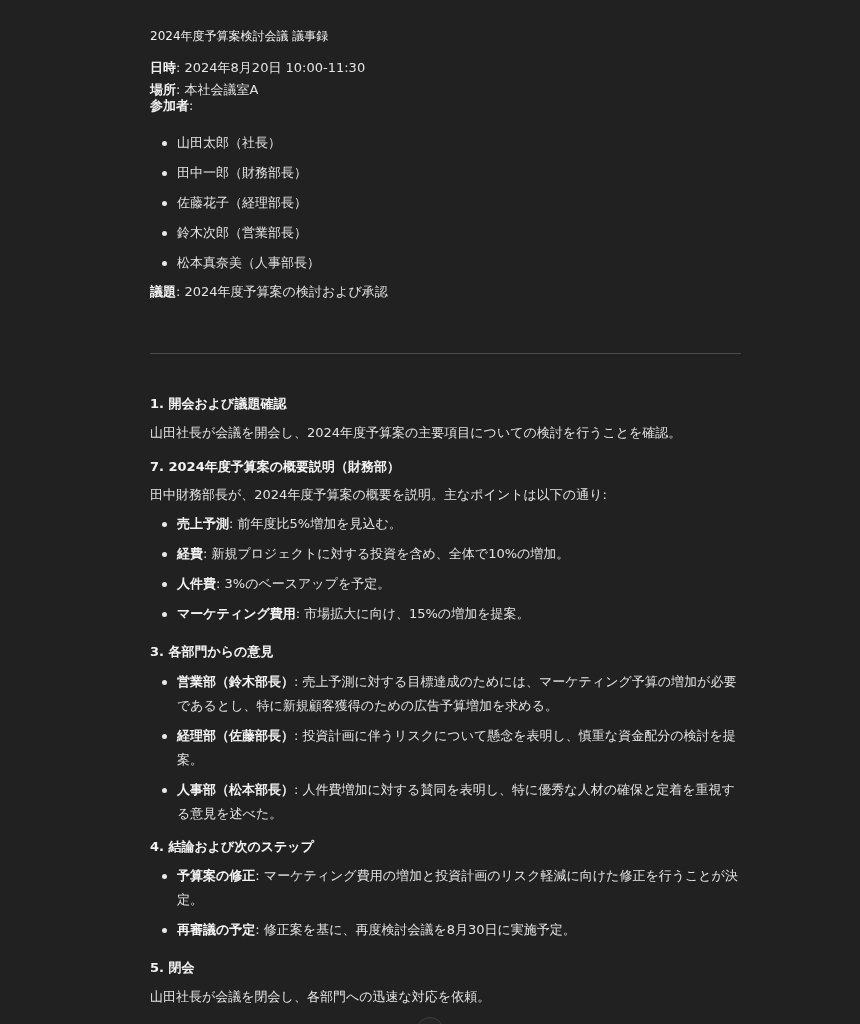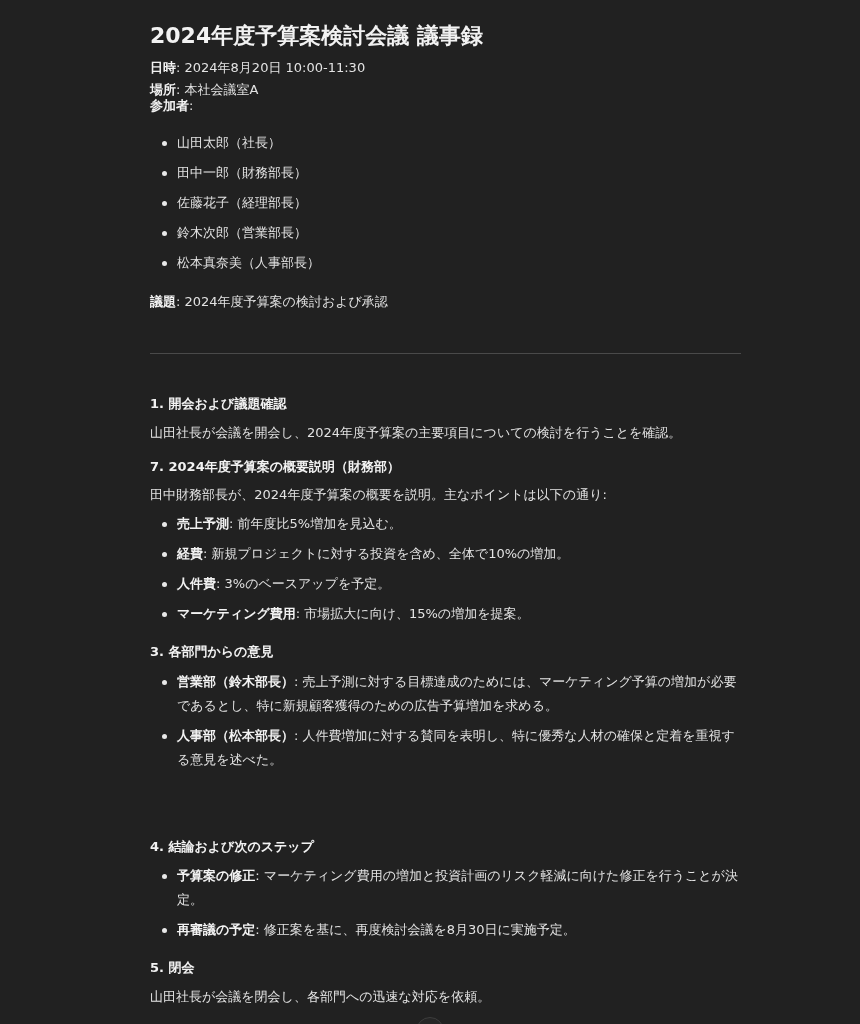--- a/index.html
+++ b/index.html
@@ -9,21 +9,21 @@
       color: #ececec;
       font-family: "DejaVu Sans", "Liberation Sans", sans-serif;
     }
     .page { position: relative; width: 860px; height: 1024px; }
     .content {
       position: absolute; left: 150px; top: 0; width: 591px;
       font-size: 13px; line-height: 20px; color: #e3e3e3;
     }
     .title {
       position: absolute; top: 24px; left: 0;
-      font-size: 22px; font-weight: bold; color: #f2f2f2; line-height: 24px;
+      font-size: 12px; font-weight: normal; color: #f2f2f2; line-height: 24px;
       white-space: nowrap;
     }
     .meta-line { position: absolute; left: 0; white-space: nowrap; }
     .label { font-weight: bold; color: #f2f2f2; }
     ul.bullets { list-style: none; position: absolute; left: 0; width: 591px; }
     ul.bullets li { position: relative; padding-left: 27px; }
     ul.bullets li::before {
       content: ""; position: absolute; left: 12px; top: 8px;
       width: 5px; height: 5px; border-radius: 50%; background: #e8e8e8;
     }
@@ -62,41 +62,42 @@
     </div>
 
     <ul class="bullets" style="top:133px;">
       <li style="height:30px;">山田太郎（社長）</li>
       <li style="height:30px;">田中一郎（財務部長）</li>
       <li style="height:30px;">佐藤花子（経理部長）</li>
       <li style="height:30px;">鈴木次郎（営業部長）</li>
       <li style="height:30px;">松本真奈美（人事部長）</li>
     </ul>
 
-    <div class="meta-line" style="top:292px;">
+    <div class="meta-line" style="top:282px;">
       <span class="label">議題</span><span>: 2024年度予算案の検討および承認</span>
     </div>
 
     <div class="divider"></div>
 
     <div class="section-head" style="top:394px;">1. 開会および議題確認</div>
     <div class="para" style="top:423px;">山田社長が会議を開会し、2024年度予算案の主要項目についての検討を行うことを確認。</div>
 
     <div class="section-head" style="top:457px;">7. 2024年度予算案の概要説明（財務部）</div>
     <div class="para" style="top:485px;">田中財務部長が、2024年度予算案の概要を説明。主なポイントは以下の通り:</div>
     <ul class="bullets" style="top:514px;">
       <li style="height:30px;"><span class="label">売上予測</span><span>: 前年度比5%増加を見込む。</span></li>
       <li style="height:30px;"><span class="label">経費</span><span>: 新規プロジェクトに対する投資を含め、全体で10%の増加。</span></li>
       <li style="height:30px;"><span class="label">人件費</span><span>: 3%のベースアップを予定。</span></li>
       <li style="height:30px;"><span class="label">マーケティング費用</span><span>: 市場拡大に向け、15%の増加を提案。</span></li>
     </ul>
 
     <div class="section-head" style="top:642px;">3. 各部門からの意見</div>
     <ul class="bullets" style="top:670px;">
       <li class="wrap-li" style="height:54px;"><span class="label">営業部（鈴木部長）</span><span>: 売上予測に対する目標達成のためには、マーケティング予算の増加が必要であるとし、特に新規顧客獲得のための広告予算増加を求める。</span></li>
+      <li class="wrap-li" style="height:54px;"><span class="label">経理部（佐藤部長）</span><span>: 投資計画に伴うリスクについて懸念を表明し、慎重な資金配分の検討を提案。</span></li>
       <li class="wrap-li" style="height:54px;"><span class="label">人事部（松本部長）</span><span>: 人件費増加に対する賛同を表明し、特に優秀な人材の確保と定着を重視する意見を述べた。</span></li>
     </ul>
 
     <div class="section-head" style="top:837px;">4. 結論および次のステップ</div>
     <ul class="bullets" style="top:864px;">
       <li class="wrap-li" style="height:54px;"><span class="label">予算案の修正</span><span>: マーケティング費用の増加と投資計画のリスク軽減に向けた修正を行うことが決定。</span></li>
       <li class="wrap-li" style="height:30px;"><span class="label">再審議の予定</span><span>: 修正案を基に、再度検討会議を8月30日に実施予定。</span></li>
     </ul>
 
     <div class="section-head" style="top:958px;">5. 閉会</div>

